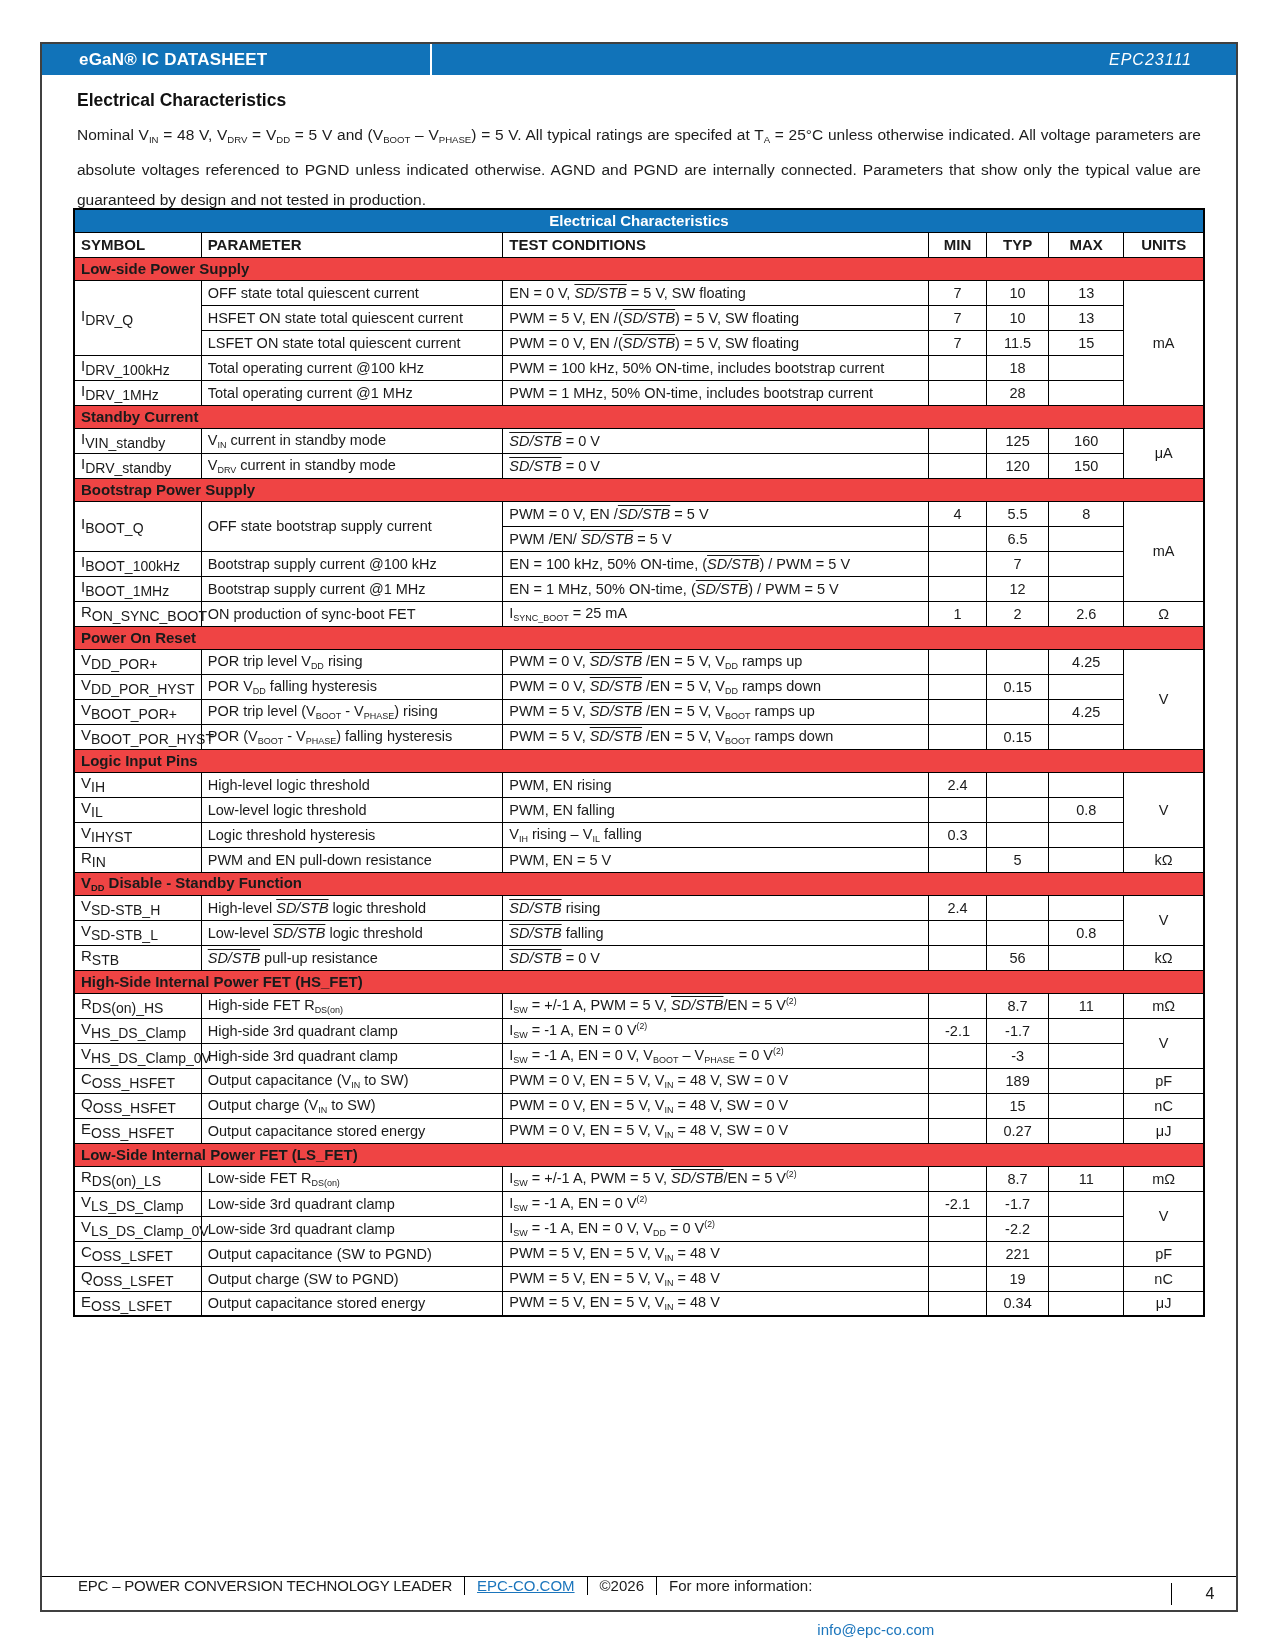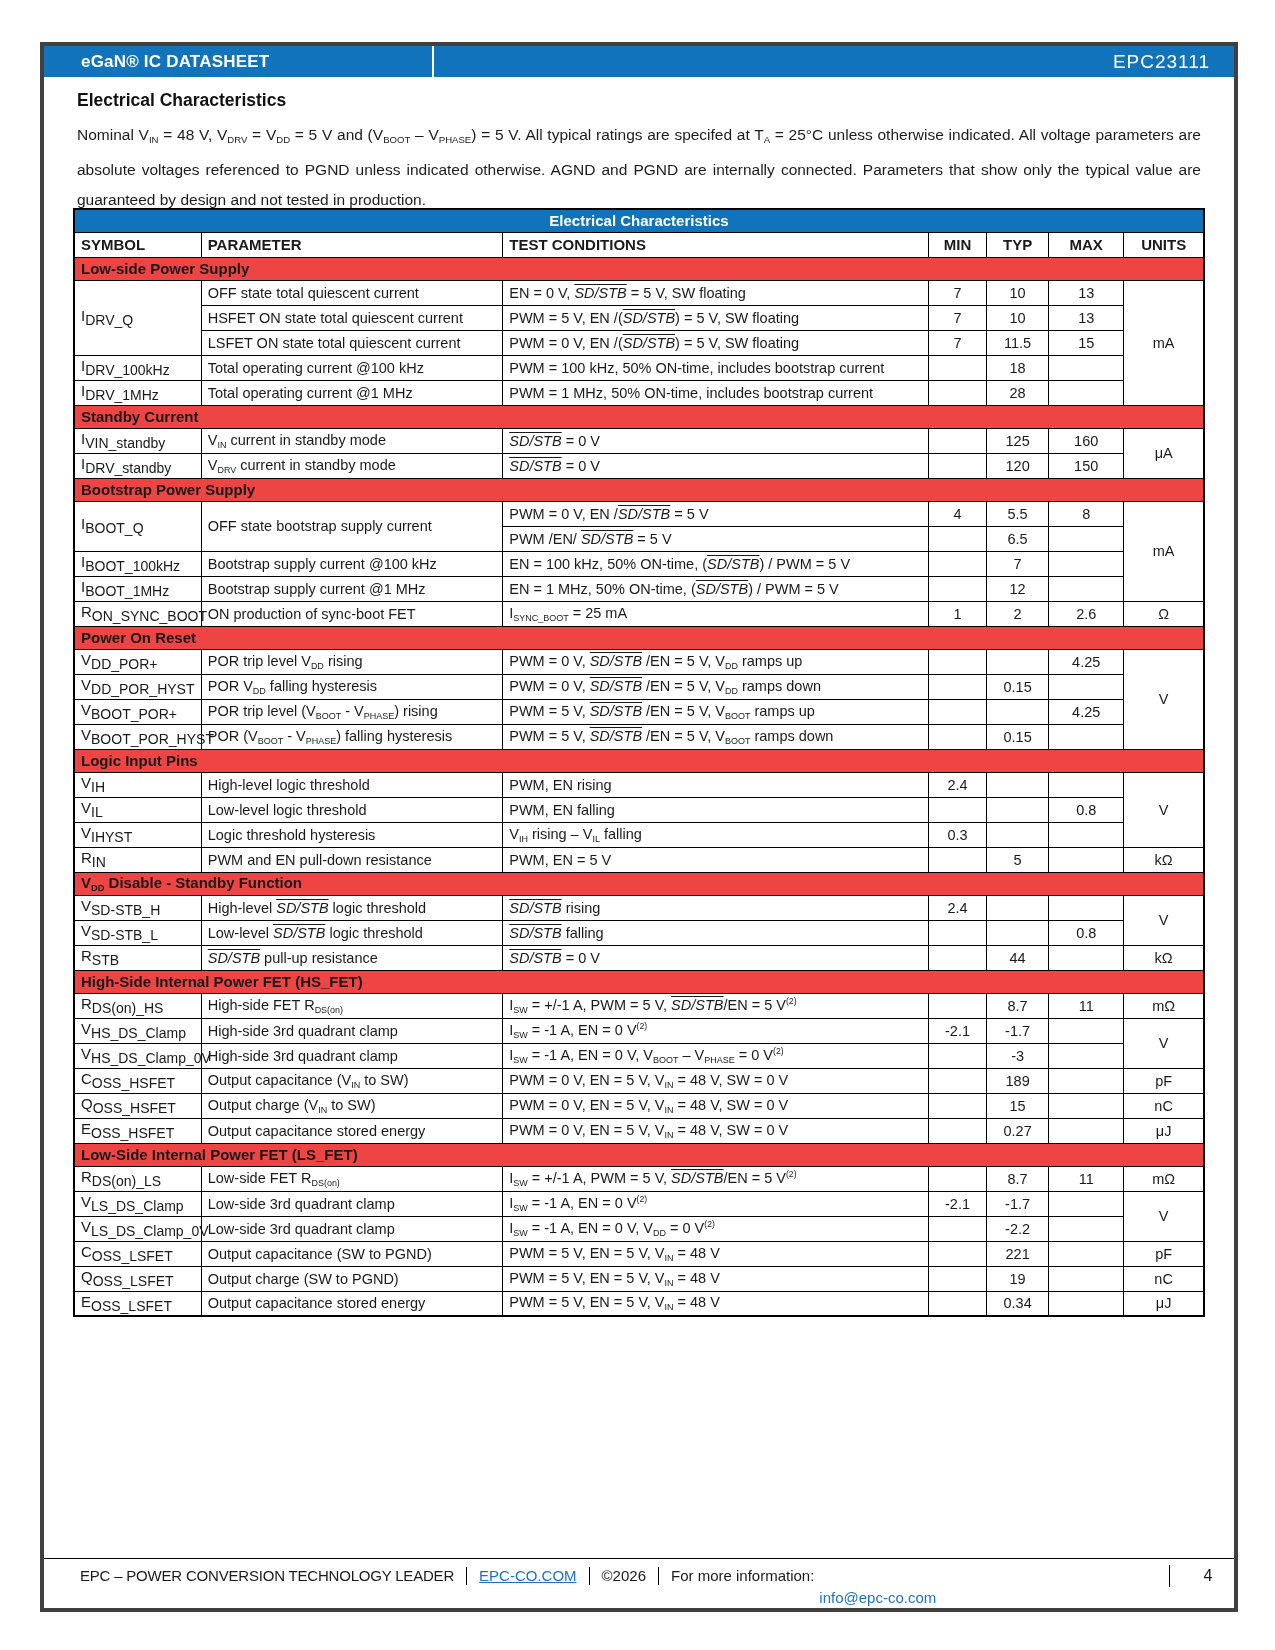--- a/index.html
+++ b/index.html
@@ -1,39 +1,39 @@
 <!DOCTYPE html>
 <html><head>
 <meta charset="utf-8">
 <style>
   * { margin:0; padding:0; box-sizing:border-box; }
   body { background:#ffffff; font-family:"Liberation Sans", sans-serif; color:#1a1a1a; }
   .page { position:relative; width:1275px; height:1650px; background:#fff; overflow:hidden; }
-  .frame { position:absolute; left:40px; top:42px; width:1198px; height:1570px; border:4px solid #404040; }
+  .frame { position:absolute; left:40px; top:42px; width:1198px; height:1570px; border:2px solid #404040; }
   .topbar { position:absolute; left:0; top:0; width:100%; height:31px; background:#1173b9; display:flex; align-items:center; }
   .topbar-left { padding-left:37px; color:#fff; font-weight:bold; font-size:17px; letter-spacing:.2px; }
   .topbar-divider { position:absolute; left:388px; top:0; bottom:0; width:2px; background:#fff; }
-  .topbar-right { margin-left:auto; padding-right:24px; color:#fff; font-size:19px; letter-spacing:1px; }
+  .topbar-right { margin-left:auto; padding-right:44px; color:#fff; font-size:16px; letter-spacing:1px;font-style:italic; }
   .heading { position:absolute; left:77px; top:90px; font-size:17.5px; font-weight:bold; color:#111; }
   .intro { position:absolute; left:77px; top:120px; width:1124px; font-size:15.5px; line-height:30px; text-align:justify; color:#1c1c1c; }
   sub { font-size:.62em; vertical-align:-0.3em; letter-spacing:0; }
   sup { font-size:.6em; vertical-align:super; }
   .ovl { text-decoration:overline;font-style:italic; }
   .tbl-wrap { position:absolute; left:73px; top:208px; }
   table { border-collapse:collapse; table-layout:fixed; width:1132px; border:2px solid #000; font-size:14.5px; }
   td, th { border:1px solid #000; padding:1px 6px; vertical-align:middle; }
   .title-cell { background:#1173b9; color:#fff; font-weight:bold; text-align:center; font-size:15px; height:23px; }
   th { text-align:left; font-size:15px; height:25px; background:#fff;margin-left:40px; }
   th.c { text-align:center; }
   .section-cell { background:#ef4444; font-weight:bold; font-size:15px; height:23px; }
   td.sym { font-size:15px; }
   td.sym sub { font-size:14px; }
   td.c { text-align:center; }
   td.data { height:25px; }
-  .footerbar { position:absolute; left:0; bottom:16px; width:100%; height:34px; border-top:1px solid #000; display:flex; align-items:center; font-size:15px; }
+  .footerbar { position:absolute; left:0; bottom:0; width:100%; height:34px; border-top:1px solid #000; display:flex; font-size:15px; }
   .footerbar .fsep { width:1px; height:18px; background:#000; margin:0 12px; }
   .f-company { margin-left:36px; letter-spacing:-0.2px; }
   .f-site { color:#1b75bc;text-decoration:underline; }
   .f-email { color:#1b75bc;margin-top:44px; }
   .f-pagecell { margin-left:auto; display:flex; align-items:center; height:100%; }
   .f-pagecell .fsep { height:22px; }
   .f-page { width:52px; text-align:center; font-size:16px; }
 </style>
 </head>
 <body>
@@ -286,21 +286,21 @@
             <td class="data"><span class="ovl">SD/STB</span> falling</td>
             <td class="c data"></td>
             <td class="c data"></td>
             <td class="c data">0.8</td>
           </tr>
           <tr>
             <td class="sym data">R<sub>STB</sub></td>
             <td class="data"><span class="ovl">SD/STB</span> pull-up resistance</td>
             <td class="data"><span class="ovl">SD/STB</span> = 0 V</td>
             <td class="c data"></td>
-            <td class="c data">44</td>
+            <td class="c data">56</td>
             <td class="c data"></td>
             <td class="c data">kΩ</td>
           </tr>
           <tr>
             <td class="section-cell" colspan="7">High-Side Internal Power FET (HS_FET)</td>
           </tr>
           <tr>
             <td class="sym data">R<sub>DS(on)_HS</sub></td>
             <td class="data">High-side FET R<sub>DS(on)</sub></td>
             <td class="data">I<sub>SW</sub> = +/-1 A, PWM = 5 V, <span class="ovl">SD/STB</span>/EN = 5 V<sup>(2)</sup></td>

